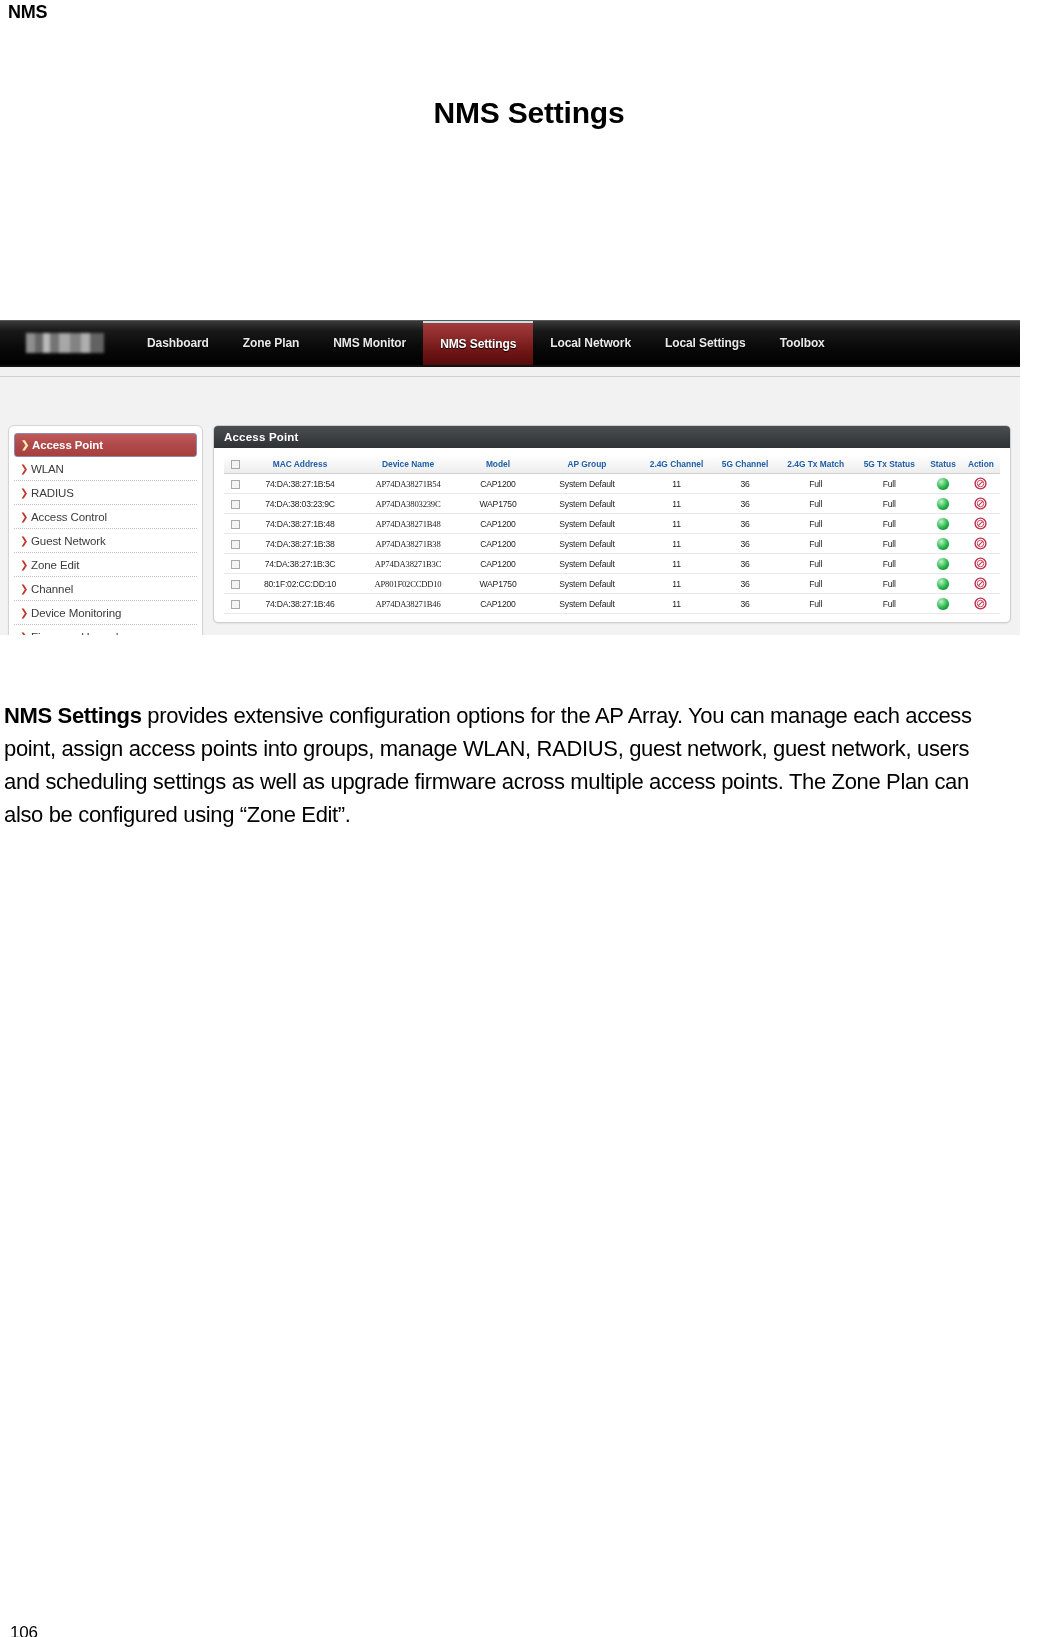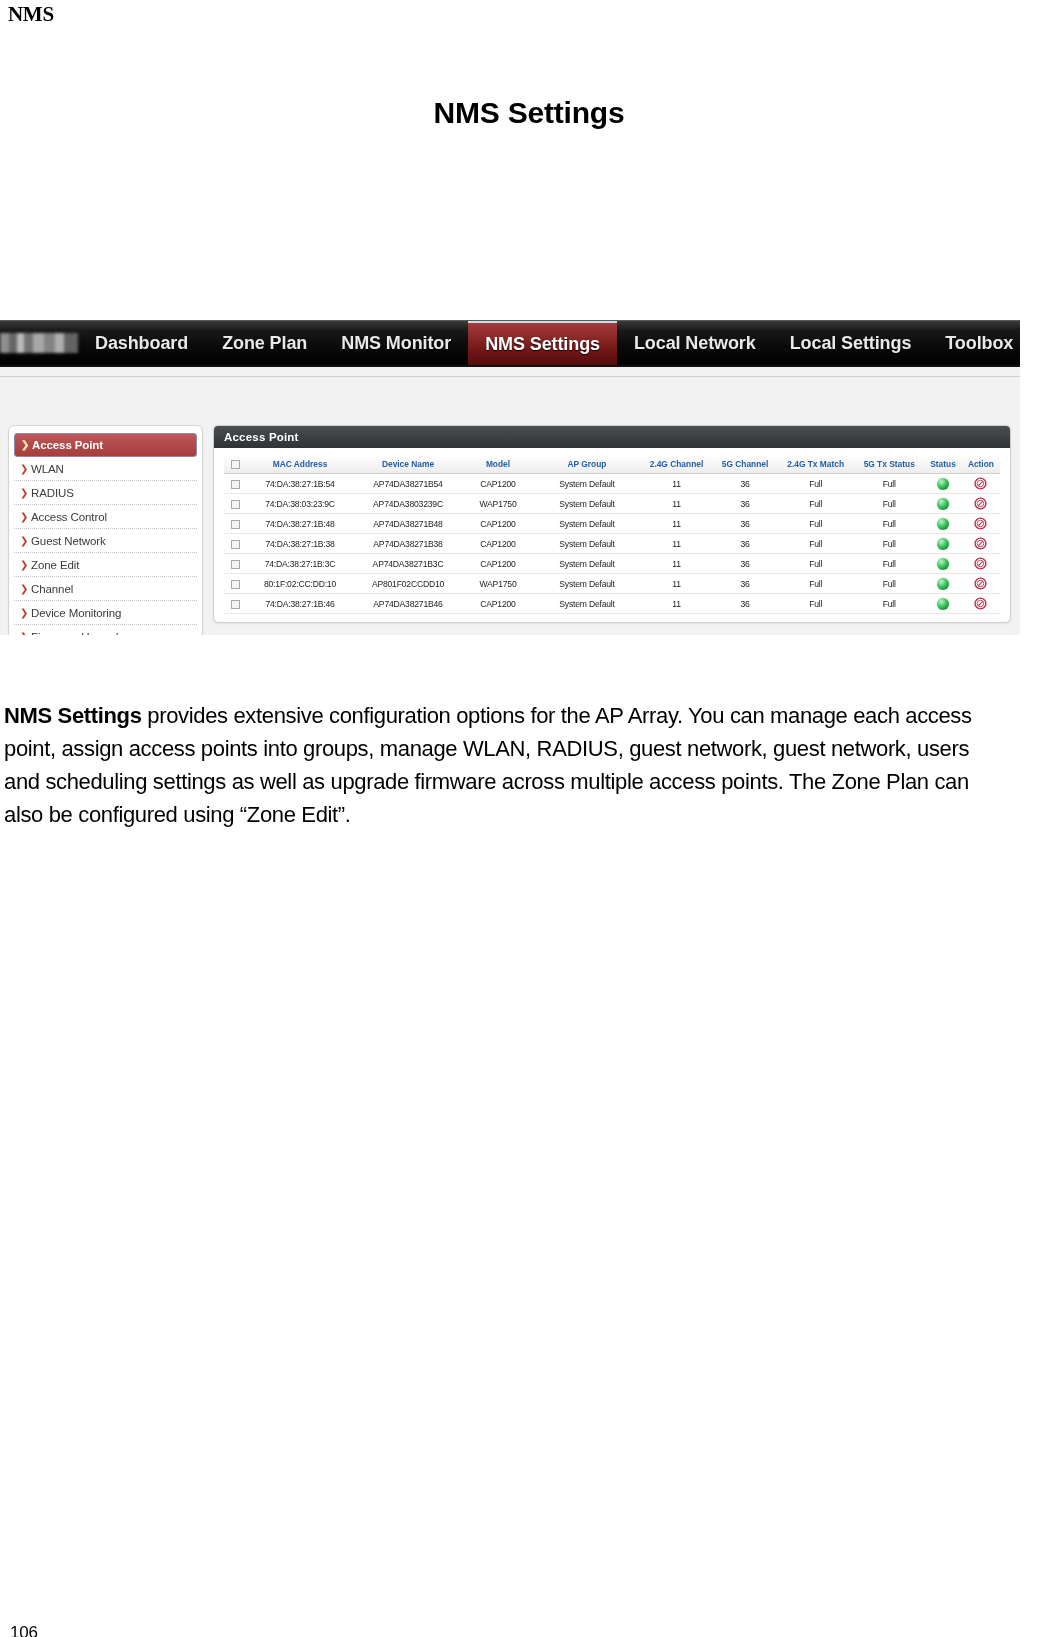--- a/index.html
+++ b/index.html
@@ -13,24 +13,23 @@
     position: relative;
     font-family: "Liberation Sans", sans-serif;
     color: #000;
     overflow: hidden;
   }
 
   
   .doc-header {
     position: absolute;
     left: 8px; top: 2px;
-    font-size: 21px;
+    font-size: 18px;
     font-weight: bold;
     letter-spacing: -0.3px;
-    font-family: Liberation Serif, serif;
   }
 
   
   .page-title {
     position: absolute;
     left: 0; right: 0; top: 96px;
     text-align: center;
     font-size: 30px;
     font-weight: bold;
     letter-spacing: -0.2px;
@@ -68,21 +67,21 @@
         #9a9a9a 0 9px, #6e6e6e 9px 17px, #c9c9c9 17px 24px,
         #7d7d7d 24px 33px, #b5b5b5 33px 44px, #8d8d8d 44px 55px,
         #bdbdbd 55px 64px, #6a6a6a 64px 78px);
     filter: blur(1.6px);
     opacity: .92;
   }
   .nav-item {
     display: flex;
     align-items: center;
     padding: 0 17px;
-    font-size: 18px;
+    font-size: 12px;
     font-weight: bold;
     color: #e9e9e9;
     text-shadow: 0 1px 1px #000;
     white-space: nowrap;
     letter-spacing: -0.1px;
   }
   .nav-item.active {
     background: linear-gradient(to bottom, #a33b3b 0%, #8e2b2b 30%, #6e1414 70%, #550c0c 100%);
     border-top: 2px solid #bfe3e8;
     color: #ffffff;
@@ -216,21 +215,21 @@
   }
   table.ap tbody td {
     padding: 3px 2px;
     border-bottom: 1px solid #e8e8e8;
     text-align: center;
     white-space: nowrap;
     letter-spacing: -0.2px;
   }
   table.ap td.col-check, table.ap th.col-check { width: 22px; }
   table.ap td.col-mac { width: 108px; }
-  table.ap td.col-dev { width: 108px; }
+  table.ap td.col-dev { width: 108px; font-family: Liberation Serif, serif; }
   table.ap td.col-model { width: 72px; }
   table.ap td.col-group { width: 106px; }
 
   .row-cbx {
     width: 9px; height: 9px;
     border: 1px solid #a8a8a8;
     background: #f4f4f4;
     display: inline-block;
     vertical-align: middle;
   }

